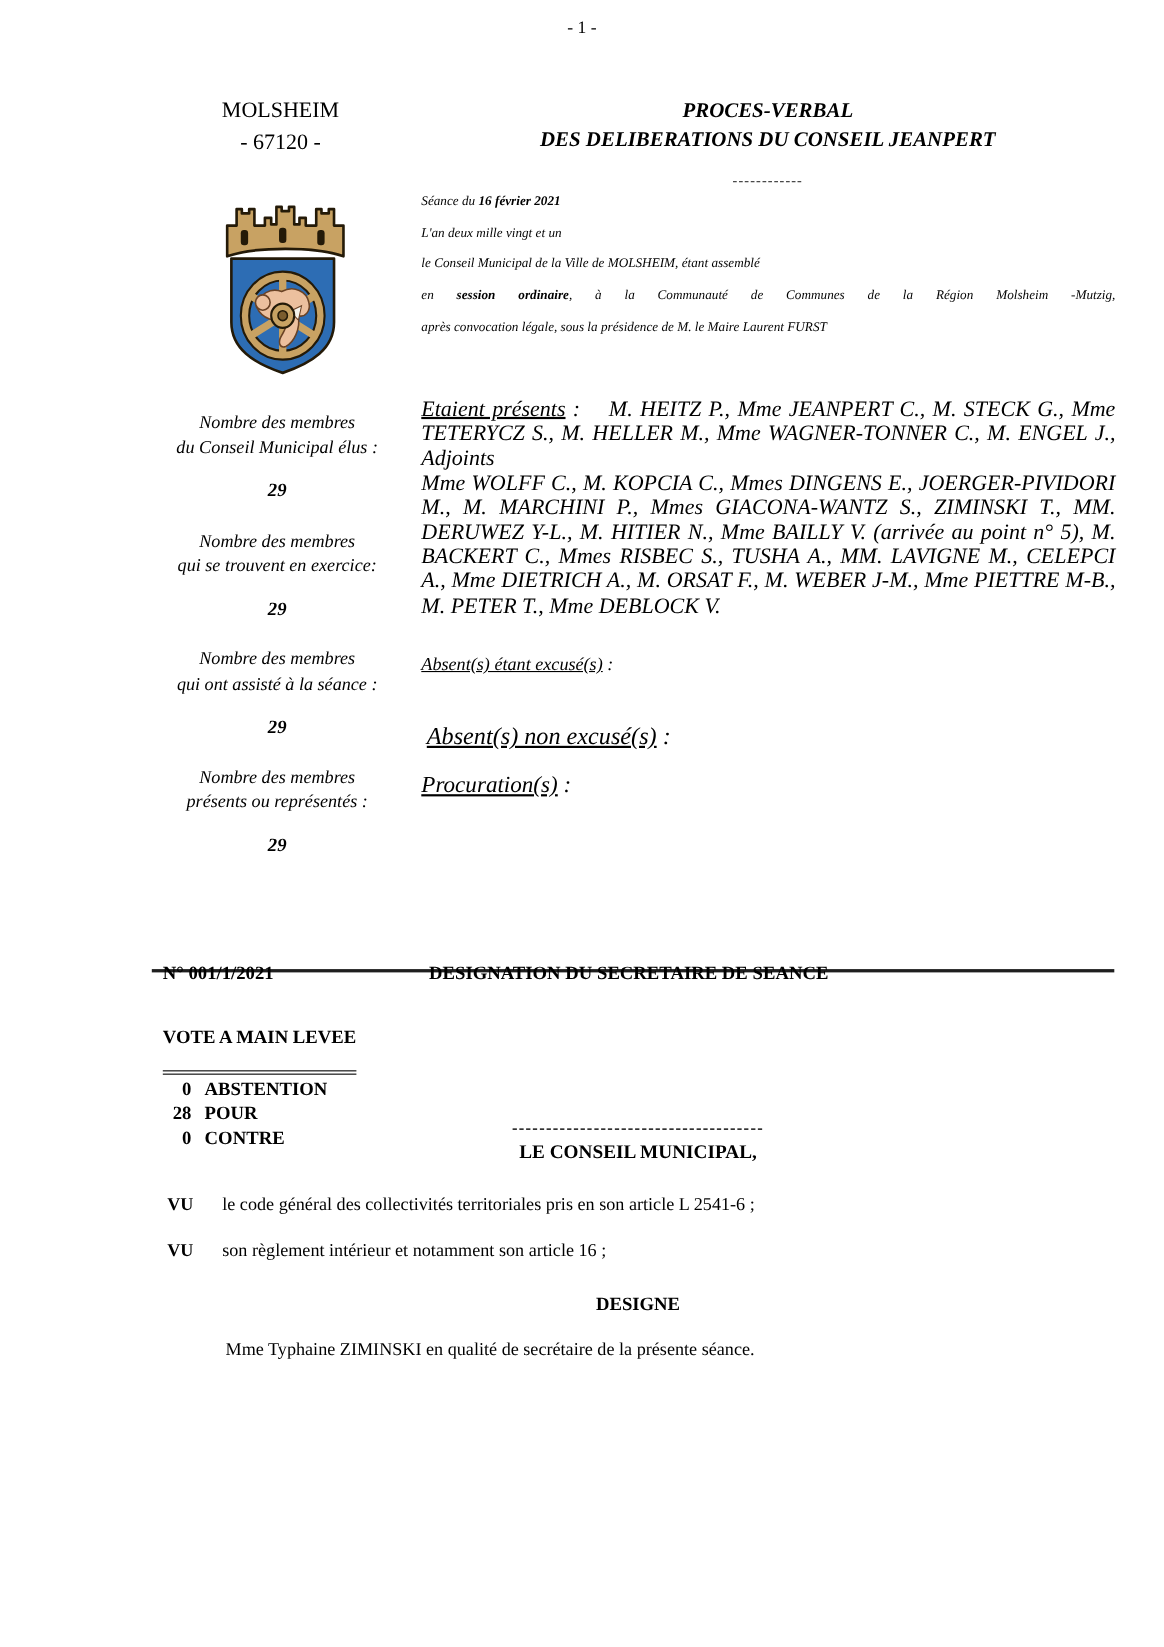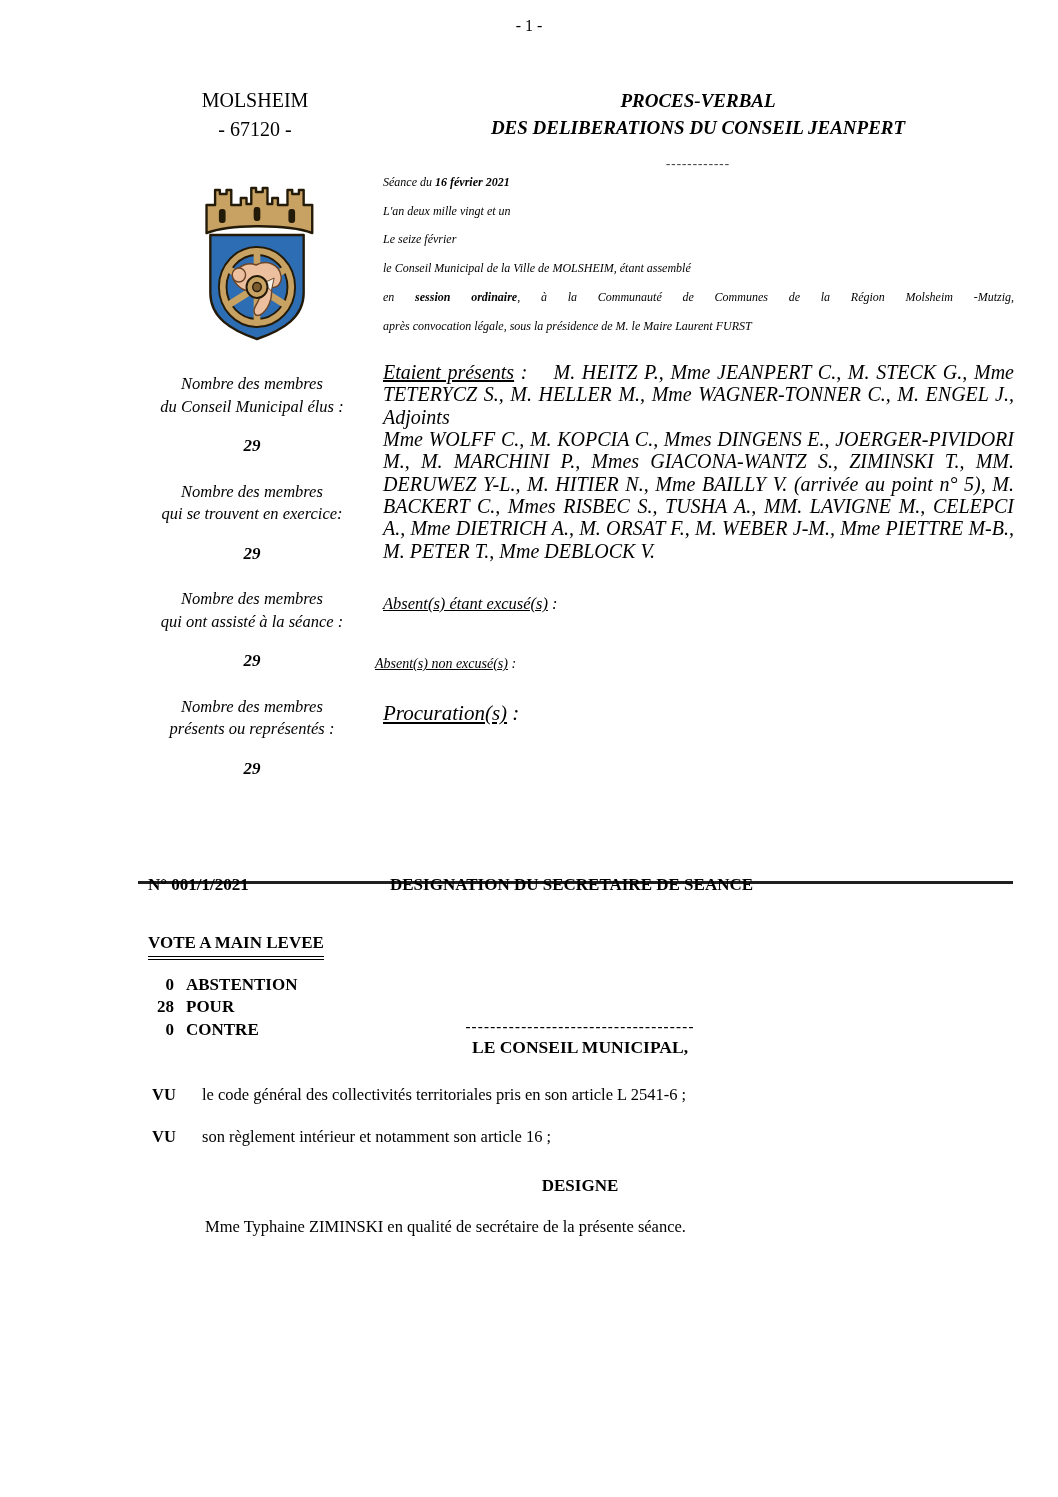--- a/index.html
+++ b/index.html
@@ -26,29 +26,29 @@
     font-style:italic; font-size:16.5px; line-height:22.5px; }
   .member-value { font-weight:bold; font-size:17px; margin-top:17px; margin-bottom:23px; }
 
   .attendance { position:absolute; top:361px; left:383px; width:631px; font-style:italic;
     font-size:20px; line-height:22.35px; text-align:justify; }
   .attendance p { margin:0; }
   .u { text-decoration:underline; }
   .tab-gap { display:inline-block; width:26px; }
 
   .absent-excused { position:absolute; top:594px; left:383px; font-style:italic; font-size:16.5px; }
-  .absent-not     { position:absolute; top:656px; left:375px; font-style:italic; font-size:14px; }
+  .absent-not     { position:absolute; top:656px; left:388px; font-style:italic; font-size:22px; }
   .procurations   { position:absolute; top:701px; left:383px; font-style:italic; font-size:21px; }
 
   .delib-rule { position:absolute; top:881px; left:138px; width:875px; height:0; border-top:3px solid #1f1f1f; }
   .delib-heading { position:absolute; top:875px; left:148px; width:862px; font-weight:bold; font-size:17px; }
   .delib-number { display:inline-block; width:242px; }
 
   .vote-block { position:absolute; top:932px; left:148px; font-weight:bold; font-size:17px; line-height:22.6px; }
-  .vote-heading { display:inline-block; border-bottom:4px double #000; padding-bottom:1px; margin-bottom:14px; }
+  .vote-heading { display:inline-block; border-bottom:4px double #000; padding-bottom:18px; margin-bottom:2px; }
   .vote-row { display:flex; }
   .vote-count { width:26px; text-align:right; }
   .vote-label { margin-left:12px; }
 
   .center-sep { position:absolute; top:1018px; left:148px; width:864px; text-align:center;
     font-weight:bold; font-size:15px; letter-spacing:1.2px; }
   .council-heading { position:absolute; top:1037px; left:148px; width:864px; text-align:center;
     font-weight:bold; font-size:17.5px; }
 
   .vu-list { position:absolute; top:1085px; left:152px; width:860px; font-size:16.5px; }
@@ -100,21 +100,20 @@
     <path d="M38,96 C40,84 52,78 62,82 C74,76 86,82 88,92 C90,100 84,106 78,104 C80,116 74,128 66,132 C60,134 58,128 62,122 C66,116 68,110 64,106 C56,110 44,108 38,96 Z" stroke="#6b4326" stroke-width="1.5" fill="#ecc09e"></path>
     <circle cx="44" cy="92" r="7" stroke="#6b4326" stroke-width="1.5" fill="#ecc09e"></circle>
     <path d="M70,100 L81,95 L78,108 Z" fill="#f5f2ea" stroke="#6b4326" stroke-width="1"></path>
     <circle cx="63" cy="104" r="11" stroke="#241a08" stroke-width="2" fill="#c8a263"></circle>
     <circle cx="63" cy="104" r="4.5" fill="#7a5c2e" stroke="#241a08" stroke-width="1.5"></circle>
   </svg>
 
   <div class="session-block">
     <div><span>Séance du </span><b>16 février 2021</b></div>
     <div>L'an deux mille vingt et un</div>
-    <div>Le seize février</div>
     <div>le Conseil Municipal de la Ville de MOLSHEIM, étant assemblé</div>
     <div class="session-justify"><span>en </span><b>session ordinaire</b><span>, à la Communauté de Communes de la Région Molsheim -Mutzig,</span></div>
     <div>après convocation légale, sous la présidence de M. le Maire Laurent FURST</div>
   </div>
 
   <div class="members-col">
     <div class="member-item">
       <div>
         <div>Nombre des membres</div>
         <div>du Conseil Municipal élus :</div>

